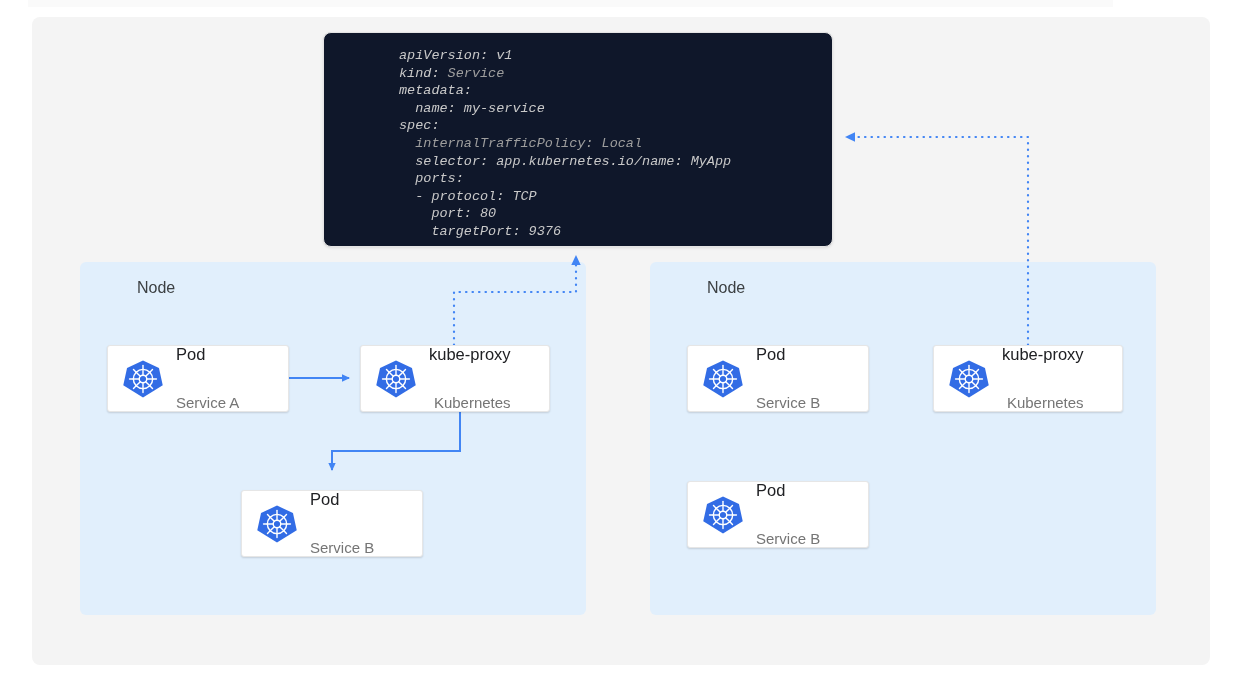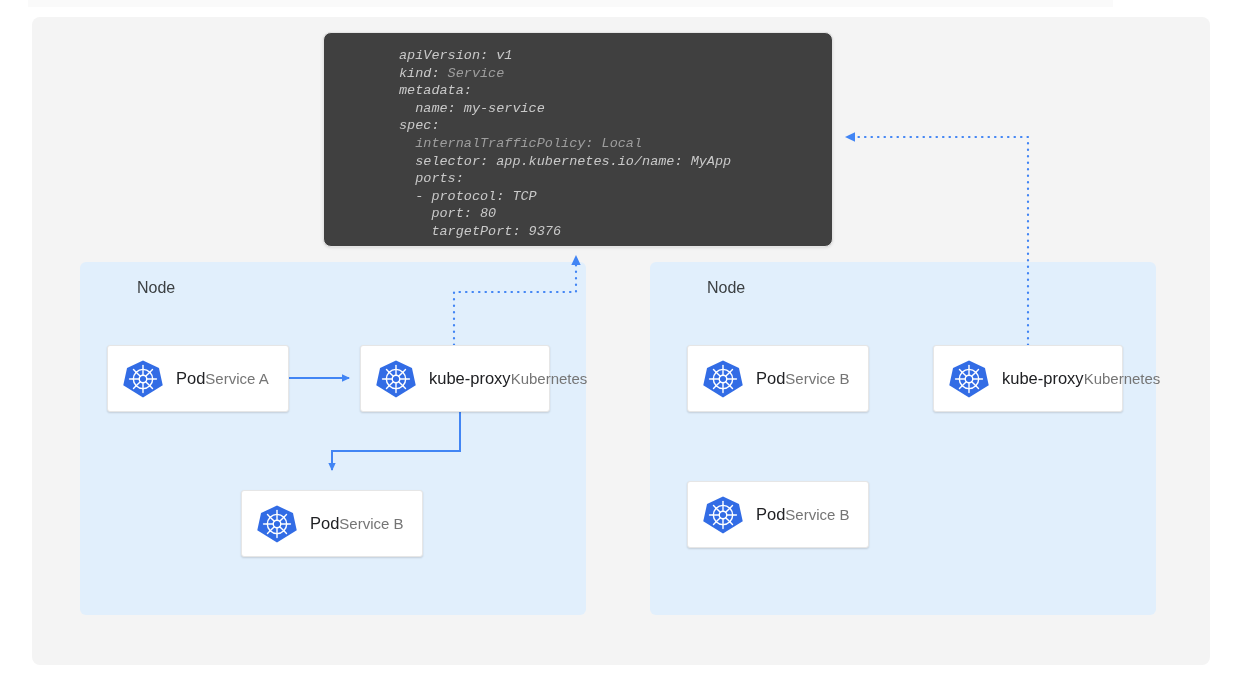--- a/index.html
+++ b/index.html
@@ -34,21 +34,21 @@
     background: #f4f4f4;
     border-radius: 8px;
   }
   
   .yaml-card {
     position: absolute;
     left: 323px;
     top: 32px;
     width: 510px;
     height: 215px;
-    background: #404040;
+    background: #0f172a;
     border: 1px solid #e4e4e4;
     border-radius: 8px;
     box-shadow: 0 1px 3px rgba(0,0,0,0.10);
     box-sizing: border-box;
     overflow: hidden;
   }
   .yaml-text {
     position: absolute;
     left: 75px;
     top: 14px;
@@ -90,35 +90,38 @@
     padding-left: 14px;
   }
   .ebox .k8s-icon {
     flex: 0 0 auto;
     width: 42px;
     height: 42px;
     margin-right: 12px;
   }
   .ebox .etext {
     display: flex;
+    flex-direction: column;
     justify-content: center;
     line-height: 1.16;
+    gap: 29px;
   }
   .ebox .etitle {
     font-size: 16.5px;
     color: #202124;
     font-family: "Liberation Sans", sans-serif;
     white-space: nowrap;
   }
   .ebox .esub {
     font-size: 15px;
     color: #757575;
     font-family: "Liberation Sans", sans-serif;
     white-space: nowrap;
     margin-top: 1px;
+    text-align: right;
   }
 
   svg.edges {
     position: absolute;
     left: 0; top: 0;
     width: 1233px;
     height: 683px;
     pointer-events: none;
     overflow: visible;
   }

